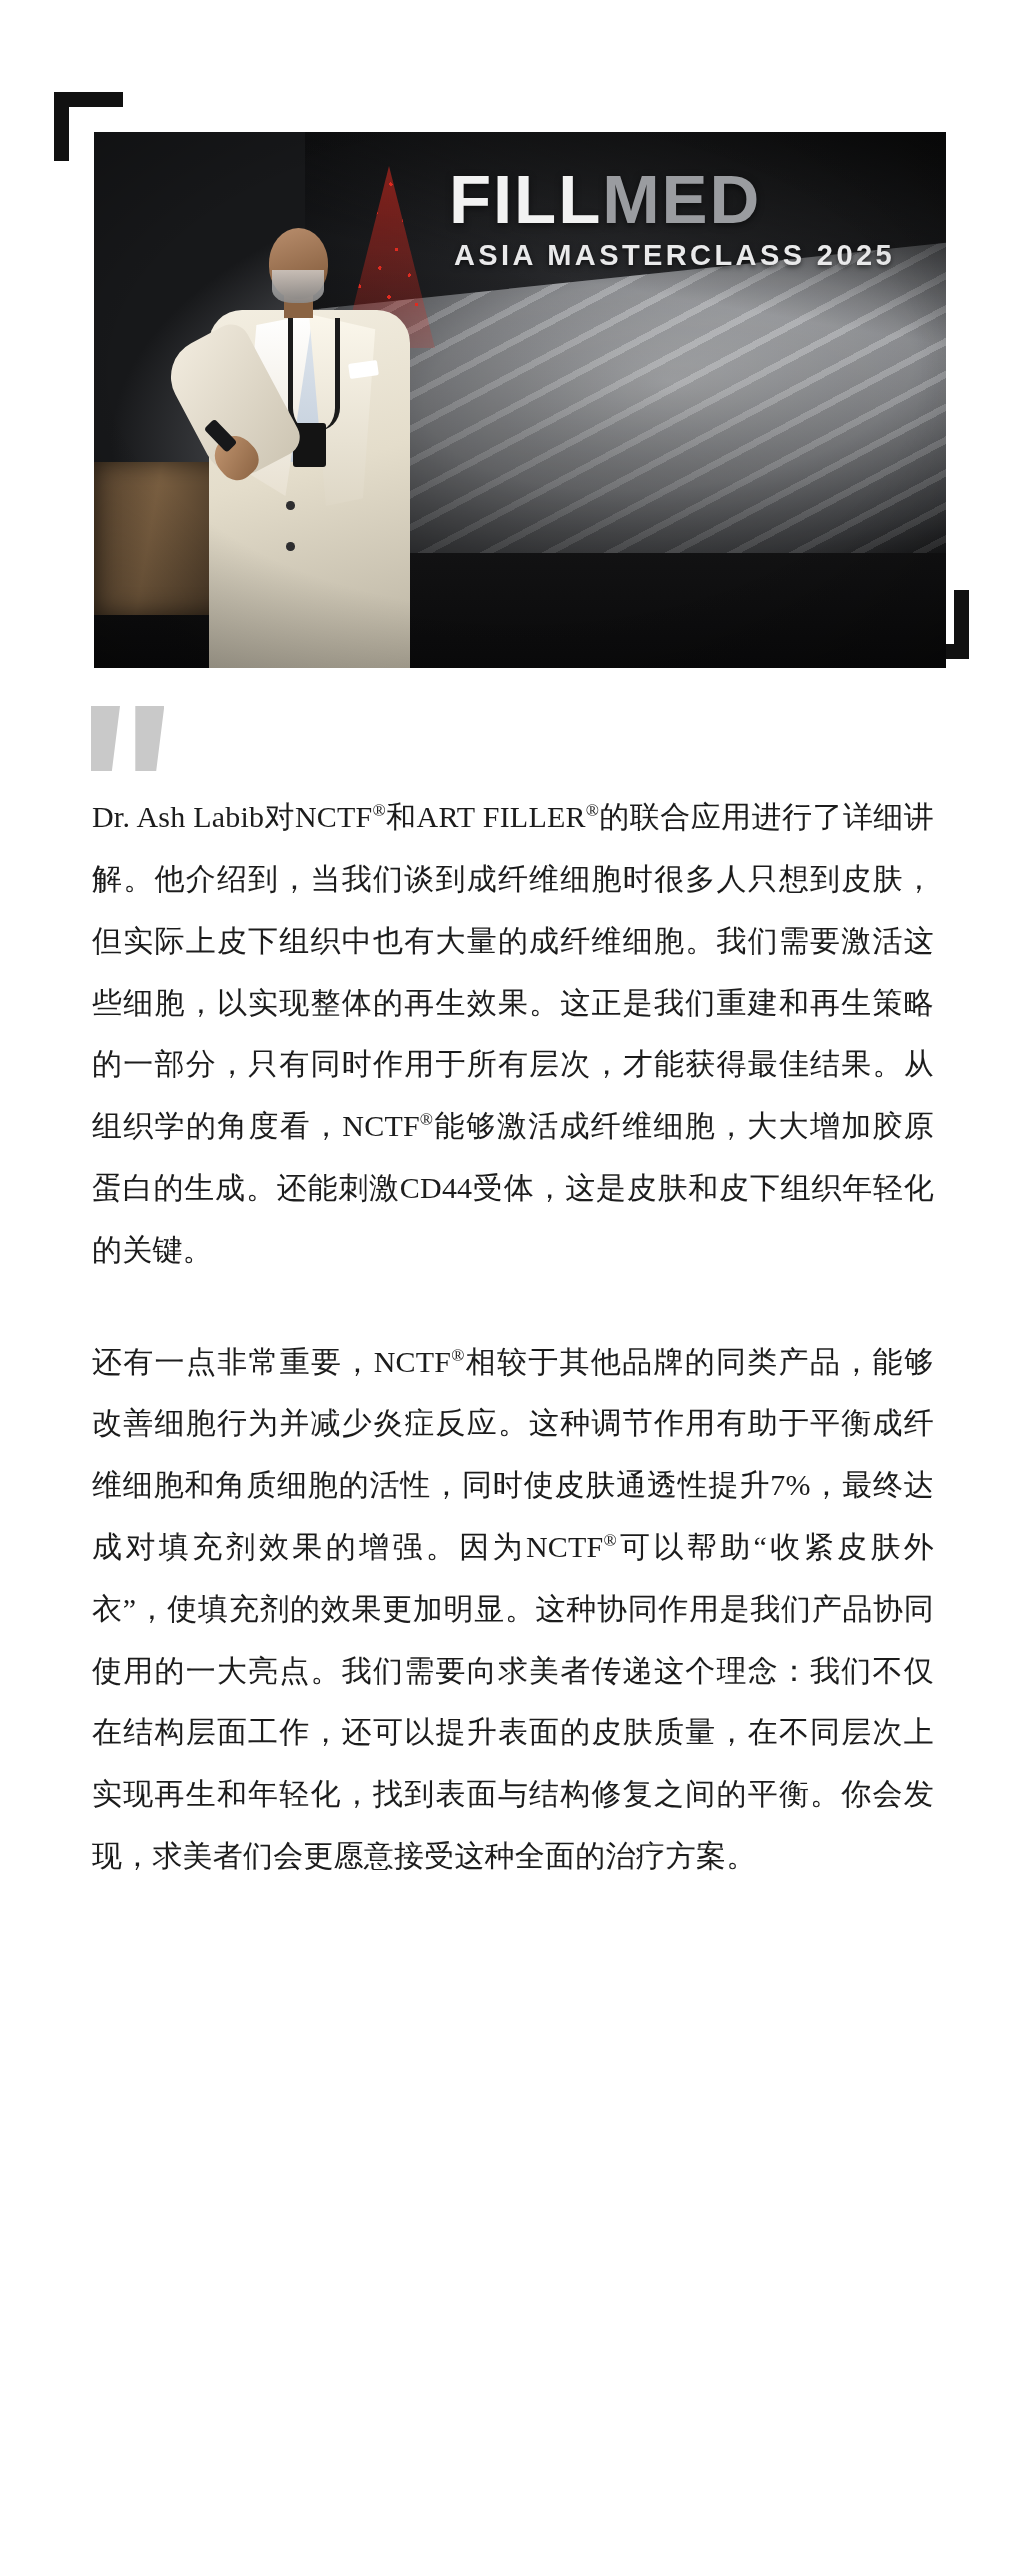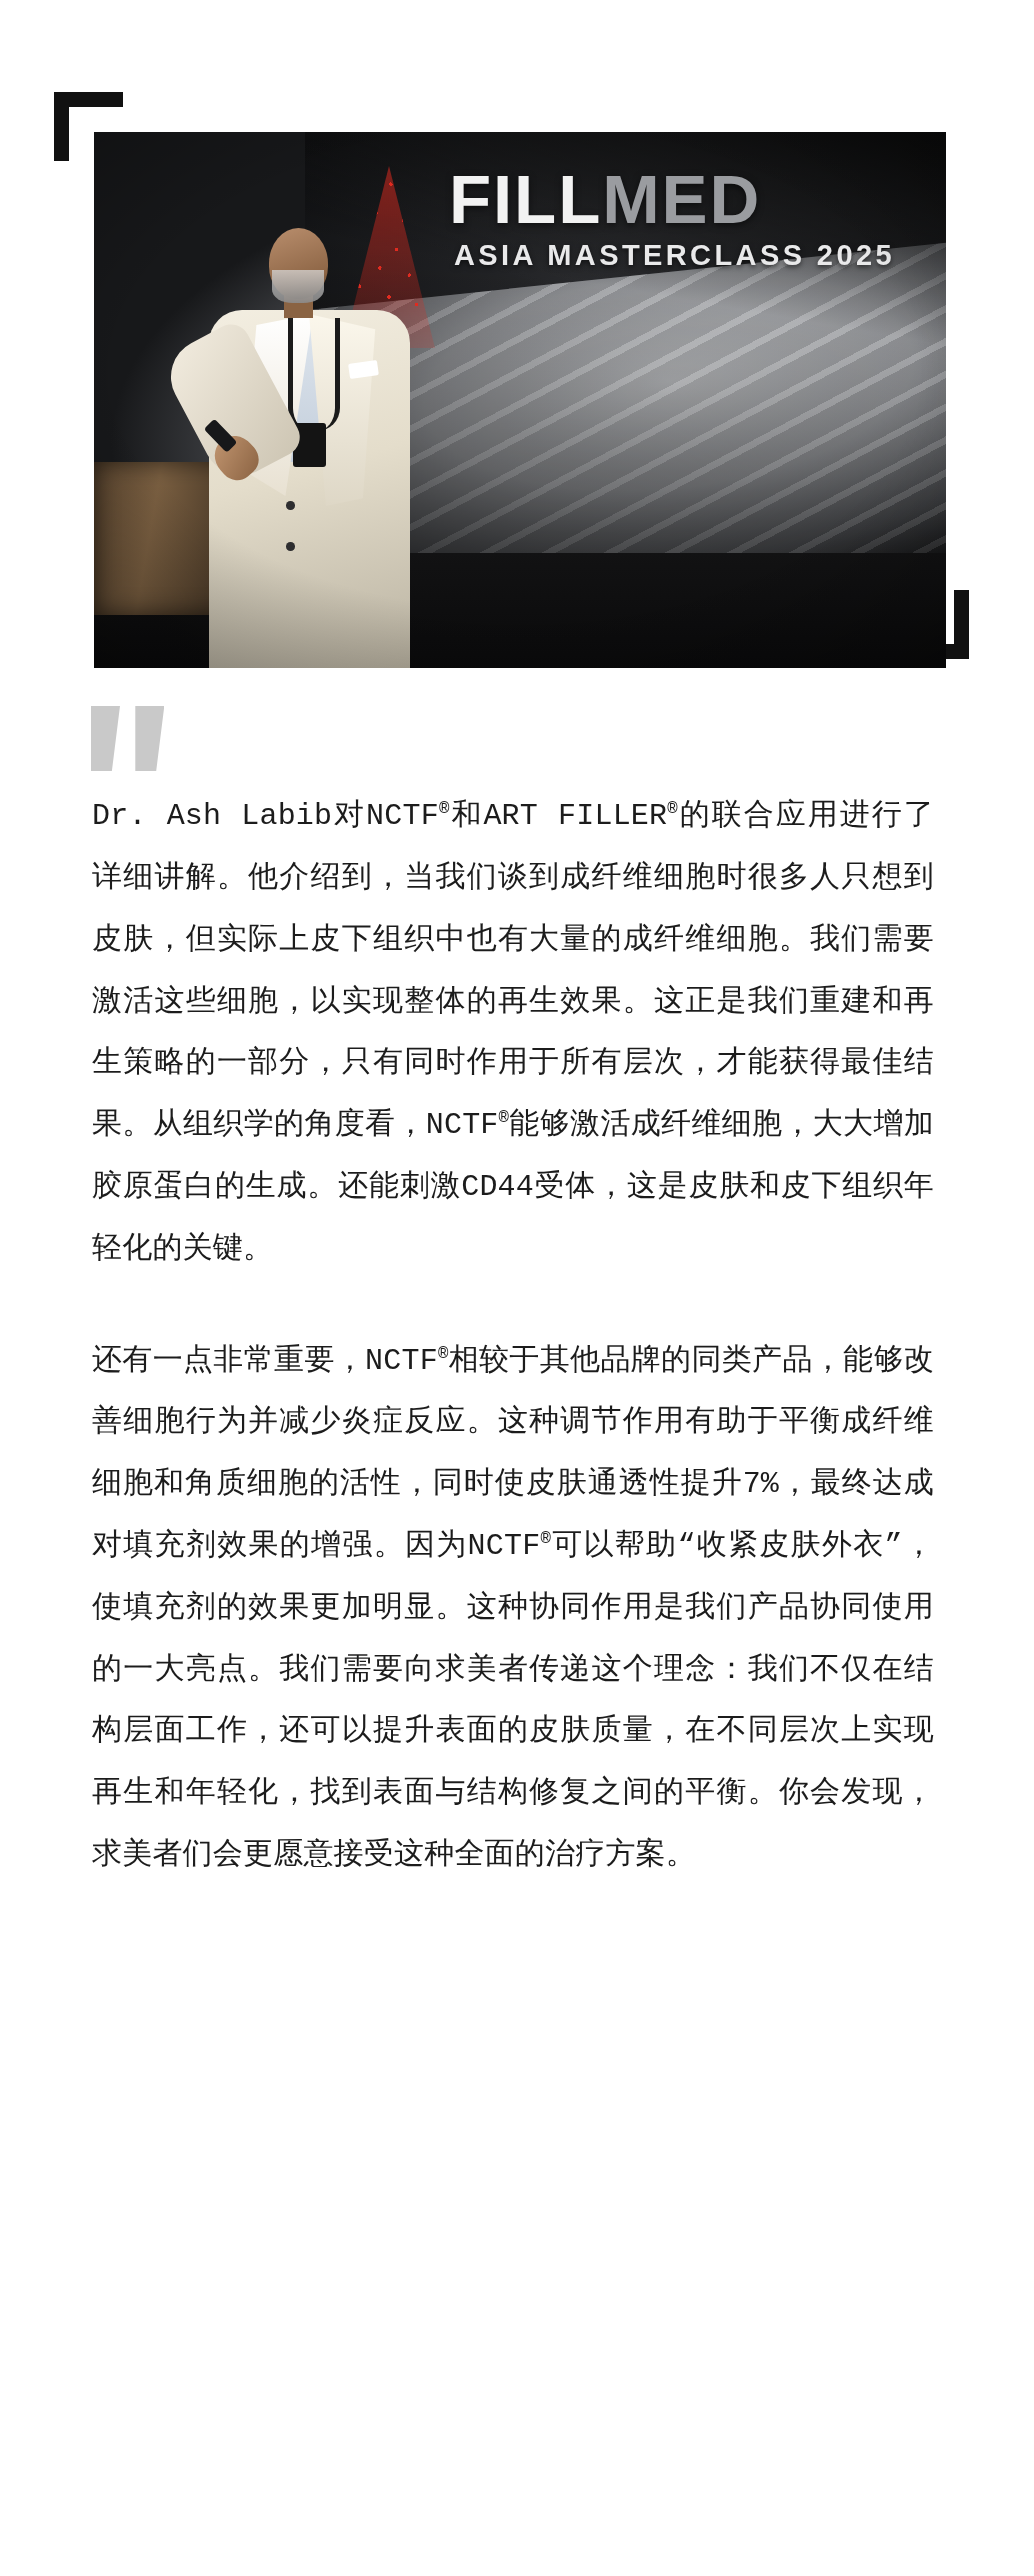--- a/index.html
+++ b/index.html
@@ -256,21 +256,21 @@
     background: #c9c9c9;
     clip-path: polygon(0 0, 100% 0, 72% 100%, 0% 100%);
   }
 
   
   .body-copy {
     margin: 15.3px 92px 0 92px;
     width: 850px;
   }
   .para {
-    font-family: Liberation Mono, monospace;
+    font-family: Liberation Serif, serif;
     font-size: 30px;
     line-height: 2.06;
     color: #1c1c1c;
     text-align: justify;
     text-justify: inter-ideograph;
     letter-spacing: 0.2px;
     margin: 0 8px 50px 0;
   }
   .para:last-child { margin-bottom: 0; }
   sup {

